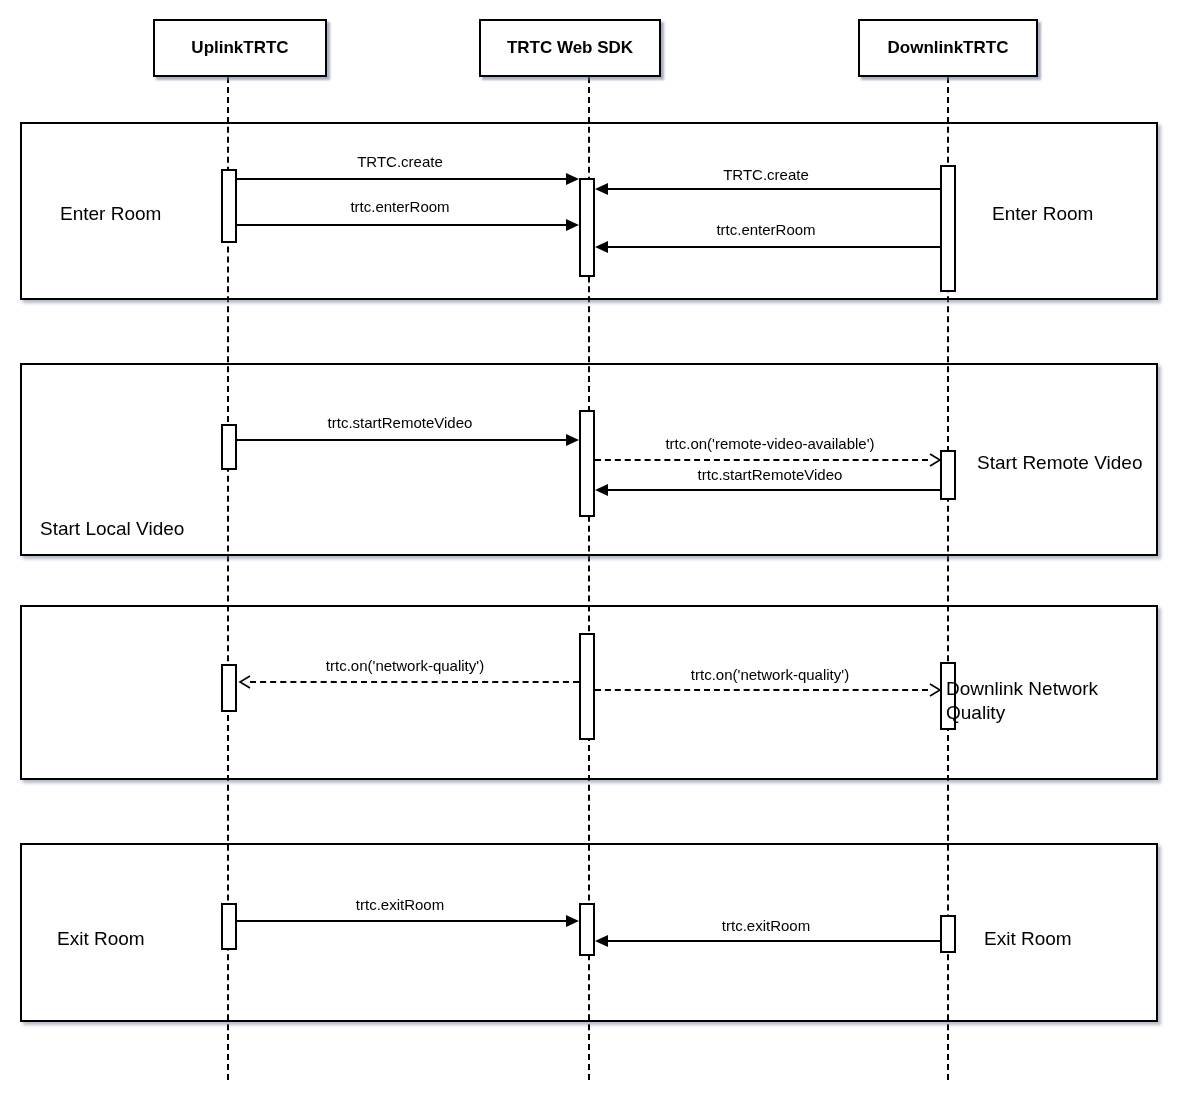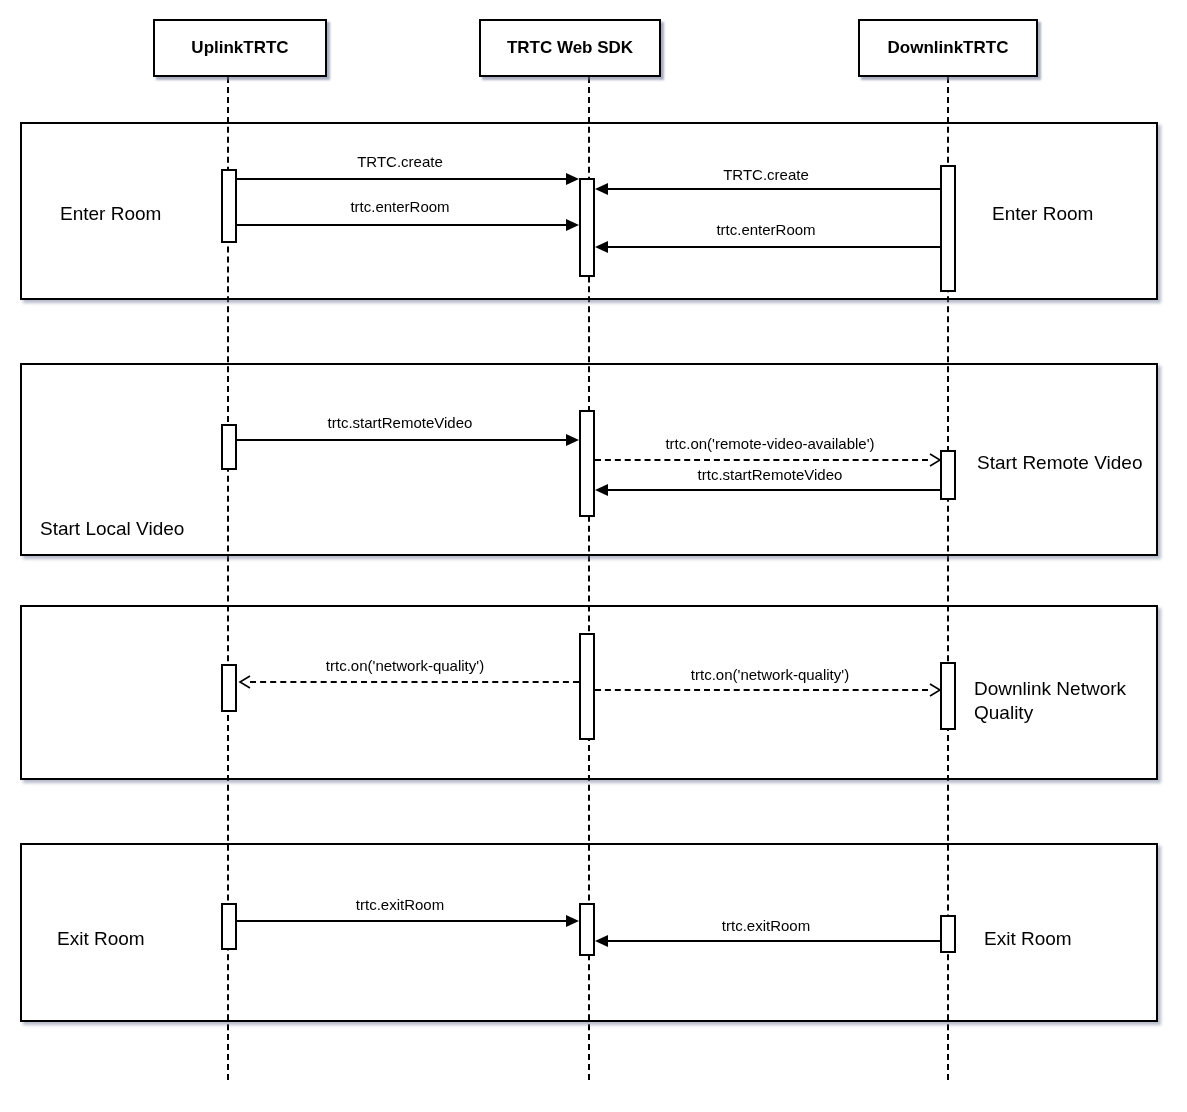--- a/index.html
+++ b/index.html
@@ -72,21 +72,21 @@
 
   <div class="frame" style="top:122px;height:178px;"></div>
   <div class="frame" style="top:363px;height:193px;"></div>
   <div class="frame" style="top:605px;height:175px;"></div>
   <div class="frame" style="top:843px;height:179px;"></div>
 
   <div class="sec-label" style="left:60px;top:202px;width:130px;">Enter Room</div>
   <div class="sec-label" style="left:992px;top:202px;width:130px;">Enter Room</div>
   <div class="sec-label" style="left:40px;top:474px;width:160px;margin-top:43px;">Start Local Video</div>
   <div class="sec-label" style="left:977px;top:451px;width:170px;">Start Remote Video</div>
-  <div class="sec-label" style="left:974px;top:677px;width:160px;">Downlink Network Quality</div>
+  <div class="sec-label" style="left:946px;top:677px;width:160px;">Downlink Network Quality</div>
   <div class="sec-label" style="left:57px;top:927px;width:130px;">Exit Room</div>
   <div class="sec-label" style="left:984px;top:927px;width:130px;">Exit Room</div>
 
   <div class="bar" style="left:221px;top:169px;height:74px;"></div>
   <div class="bar" style="left:579px;top:178px;height:99px;"></div>
   <div class="bar" style="left:940px;top:165px;height:127px;"></div>
 
   <div class="bar" style="left:221px;top:424px;height:46px;"></div>
   <div class="bar" style="left:579px;top:410px;height:107px;"></div>
   <div class="bar" style="left:940px;top:450px;height:50px;"></div>

